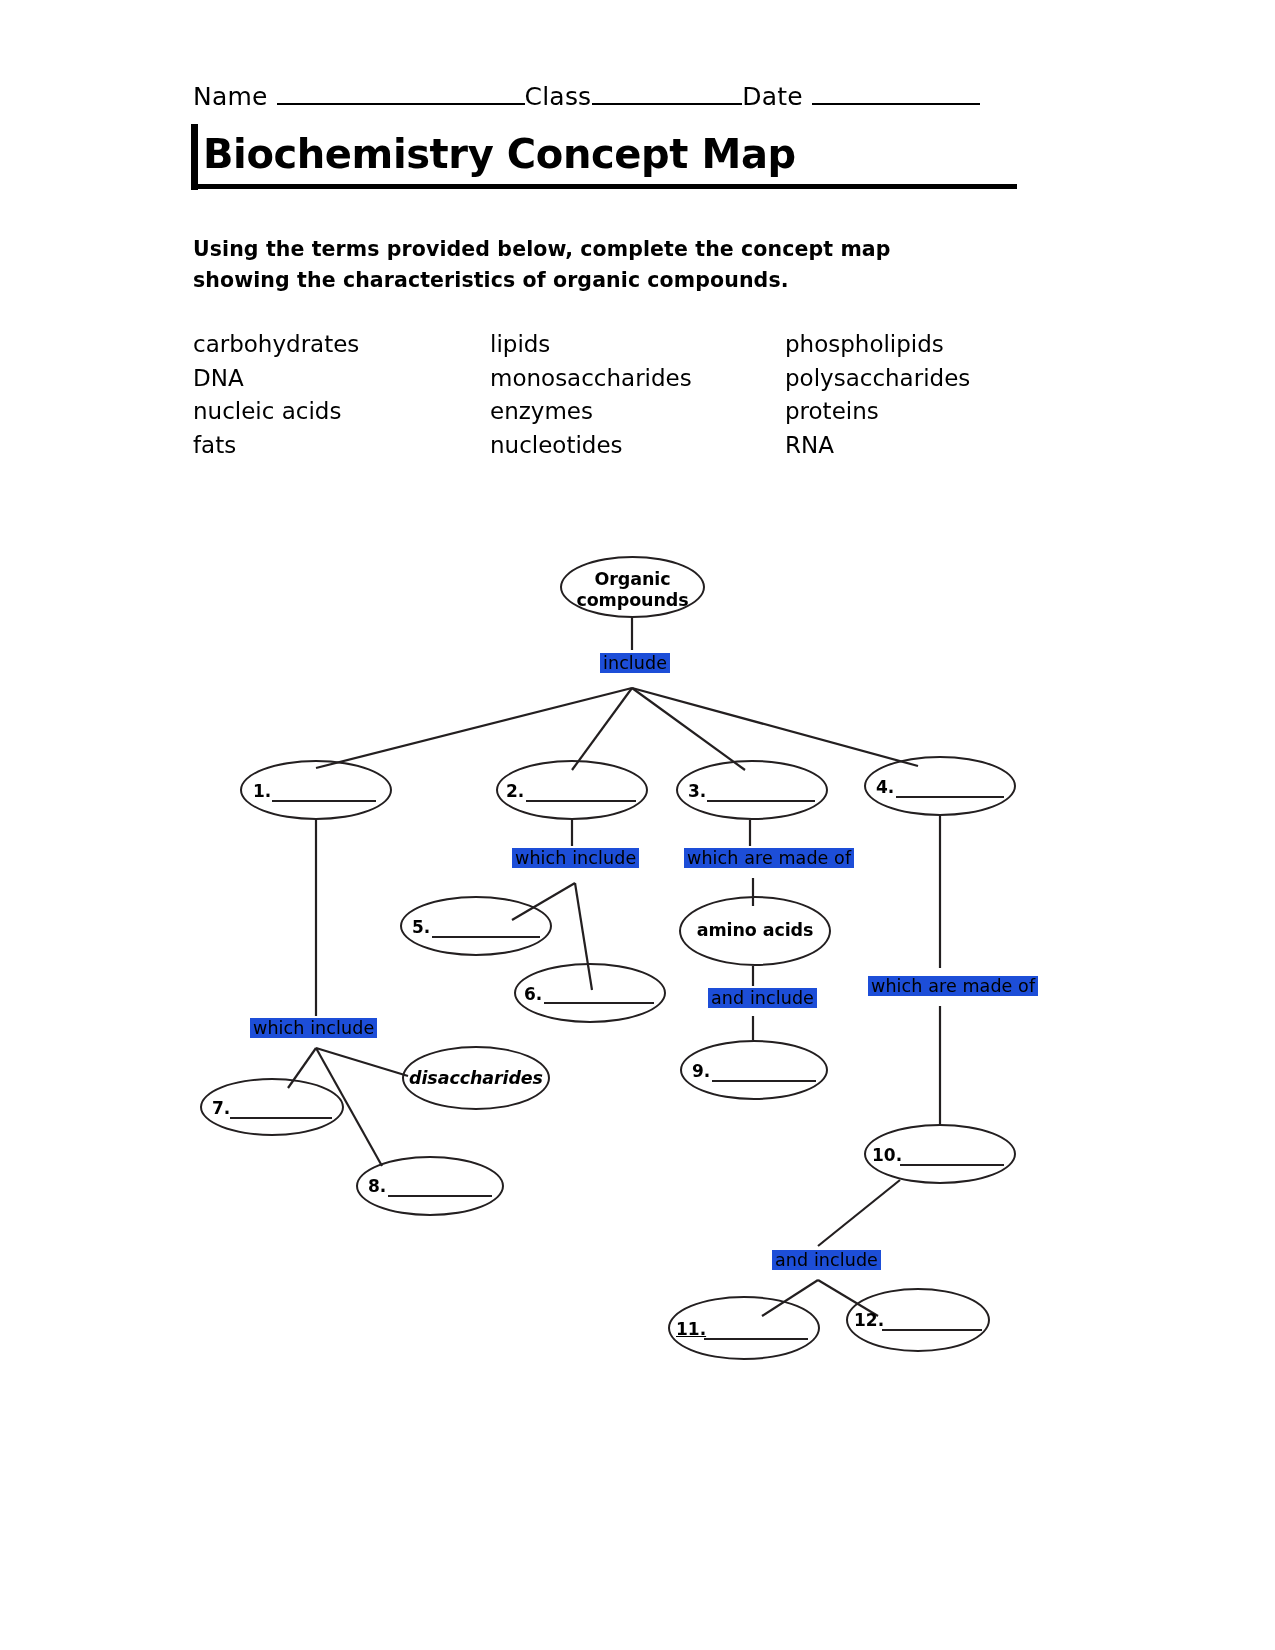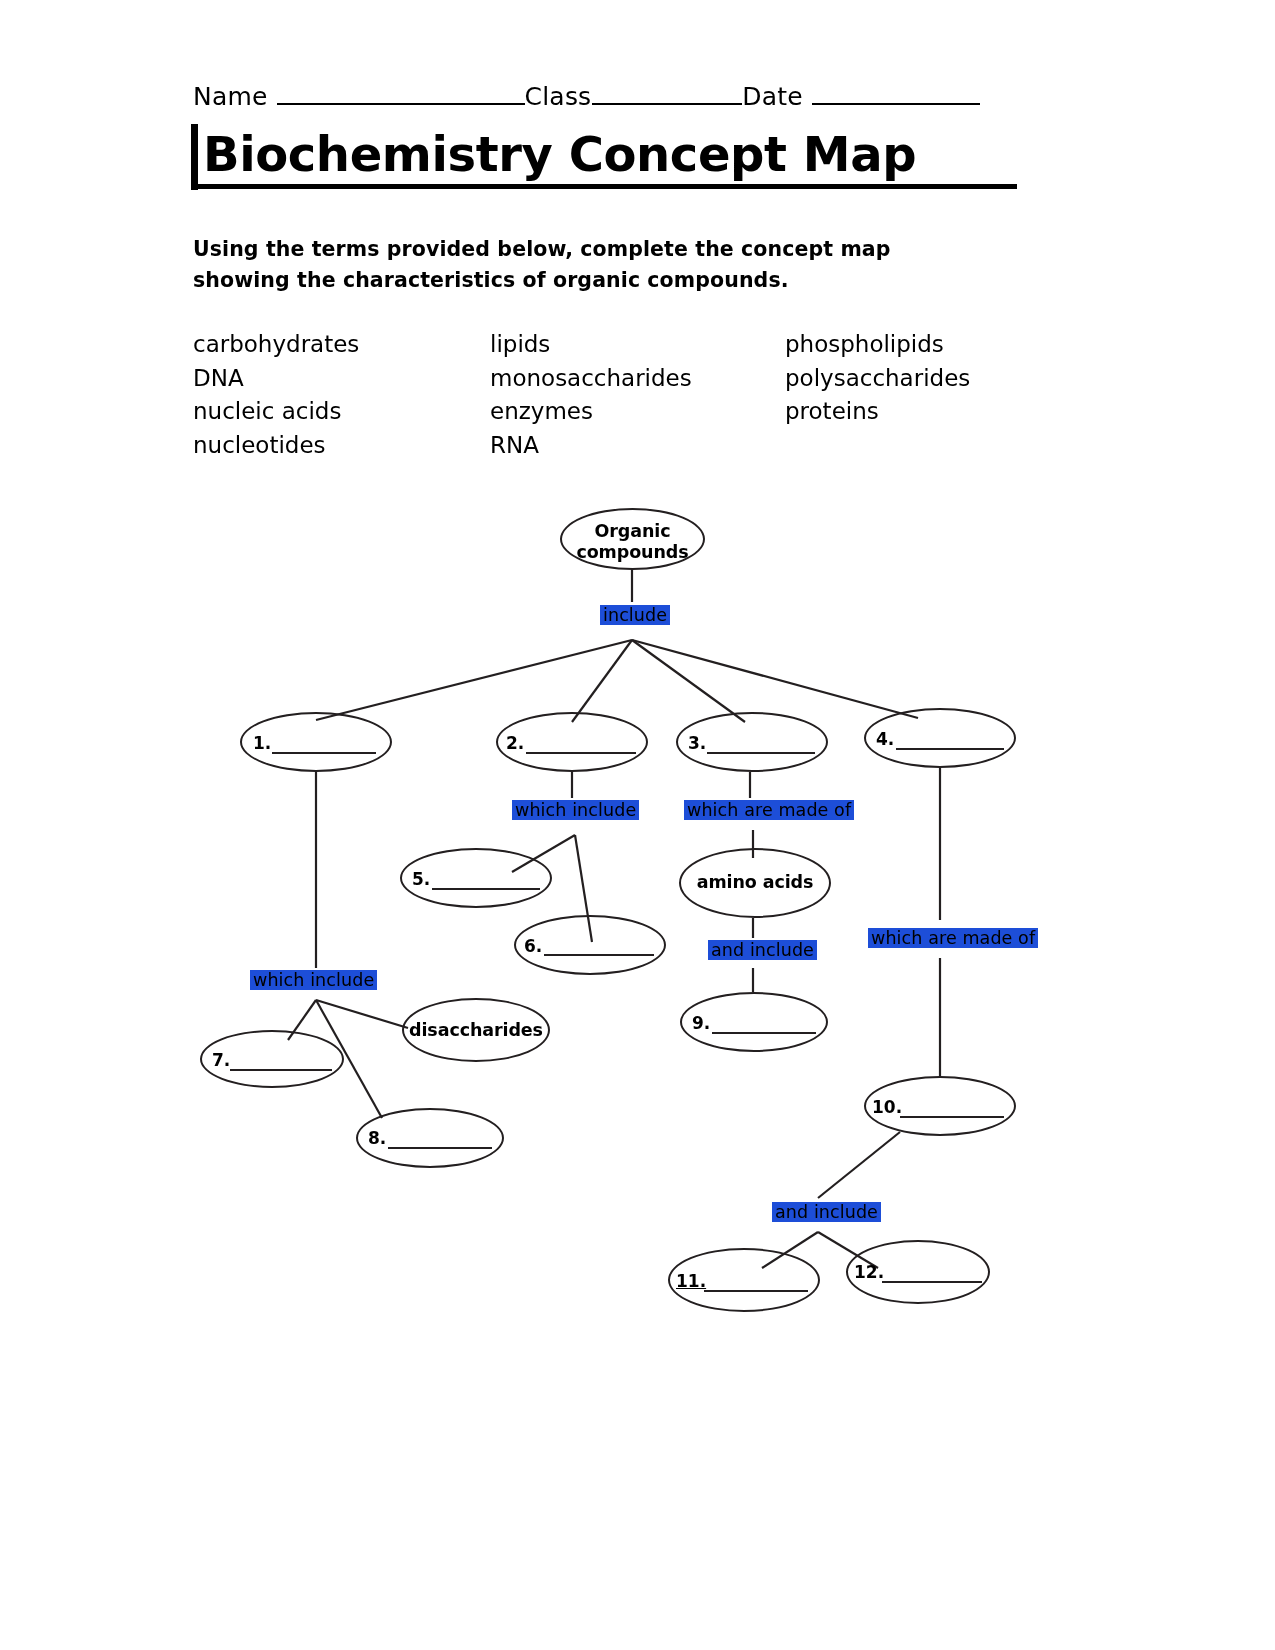--- a/index.html
+++ b/index.html
@@ -55,21 +55,21 @@
     left: 191px;
     top: 184px;
     width: 826px;
     height: 5px;
     background: #000;
   }
   .title-text {
     position: absolute;
     left: 203px;
     top: 128px;
-    font-size: 48px;
+    font-size: 40px;
     font-weight: bold;
     letter-spacing: -0.4px;
     line-height: 52px;
     white-space: nowrap;
   }
 
   
   .instructions {
     position: absolute;
     left: 193px;
@@ -90,21 +90,21 @@
     display: grid;
     grid-template-columns: 297px 295px auto;
     row-gap: 0px;
     font-size: 23px;
     line-height: 33.5px;
   }
   .wordbank span { white-space: nowrap; }
   .map-wrap {
     position: absolute;
     left: 0px;
-    top: 480px;
+    top: 528px;
     width: 1054px;
     height: 880px;
   }
 
   .node {
     position: absolute;
     border: 2px solid #231f20;
     border-radius: 50%;
     background: transparent;
     box-sizing: border-box;
@@ -158,20 +158,21 @@
 <div class="wordbank">
   <span>carbohydrates</span>
   <span>lipids</span>
   <span>phospholipids</span>
   <span>DNA</span>
   <span>monosaccharides</span>
   <span>polysaccharides</span>
   <span>nucleic acids</span>
   <span>enzymes</span>
   <span>proteins</span>
+  <span>fats</span>
   <span>nucleotides</span>
   <span>RNA</span>
 </div>
 
 <div class="map-wrap">
 
   <svg width="1275" height="880" style="position:absolute;left:0;top:0;">
     <g stroke="#231f20" stroke-width="2.2" fill="none">
 
       <line x1="632" y1="90" x2="632" y2="122"></line>
@@ -247,21 +248,21 @@
   <div class="blankline" style="left:544px; top:474px; width:110px;"></div>
 
   <div class="node" style="left:679px; top:368px; width:152px; height:70px;"></div>
   <div class="node-label" style="left:679px; top:392px; width:152px;">amino acids</div>
 
   <div class="node" style="left:200px; top:550px; width:144px; height:58px;"></div>
   <div class="num" style="left:212px; top:570px;">7.</div>
   <div class="blankline" style="left:230px; top:589px; width:102px;"></div>
 
   <div class="node" style="left:402px; top:518px; width:148px; height:64px;"></div>
-  <div class="node-label" style="left:402px; top:540px; width:148px;">disaccharides</div>
+  <div class="node-label" style="left:402px; top:540px; width:148px;font-style:italic;">disaccharides</div>
 
   <div class="node" style="left:356px; top:628px; width:148px; height:60px;"></div>
   <div class="num" style="left:368px; top:648px;">8.</div>
   <div class="blankline" style="left:388px; top:667px; width:104px;"></div>
 
   <div class="node" style="left:680px; top:512px; width:148px; height:60px;"></div>
   <div class="num" style="left:692px; top:533px;">9.</div>
   <div class="blankline" style="left:712px; top:552px; width:104px;"></div>
 
   <div class="node" style="left:864px; top:596px; width:152px; height:60px;"></div>

